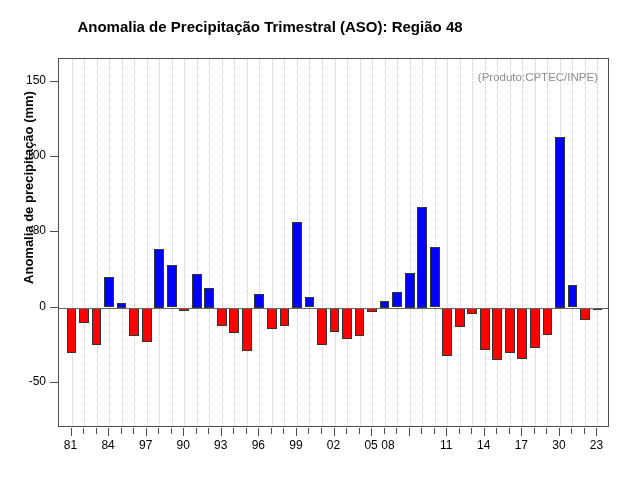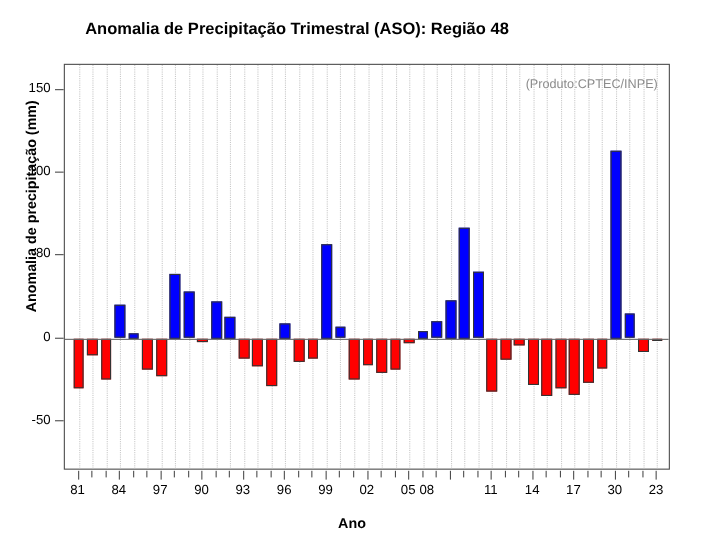--- a/index.html
+++ b/index.html
@@ -88,21 +88,20 @@
   }
 </style>
 </head>
 <body>
 
 <div id="root">
 
   <div class="chart-title">Anomalia de Precipitação Trimestral (ASO): Região 48</div>
 
   <div class="ylabel">Anomalia de precipitação (mm)</div>
-  <div class="xlabel">Ano</div>
 
   <div id="yticks-layer">
       <div class="ytick" style="top: 381.816px;"></div>
       <div class="ytlabel" style="left: 2px; right: auto; top: 373.816px;">-50</div>
       <div class="ytick" style="top: 306.51px;"></div>
       <div class="ytlabel" style="left: 2px; right: auto; top: 298.51px;">0</div>
       <div class="ytick" style="top: 231.204px;"></div>
       <div class="ytlabel" style="left: 2px; right: auto; top: 223.204px;">80</div>
       <div class="ytick" style="top: 155.898px;"></div>
       <div class="ytlabel" style="left: 2px; right: auto; top: 147.898px;">100</div>

